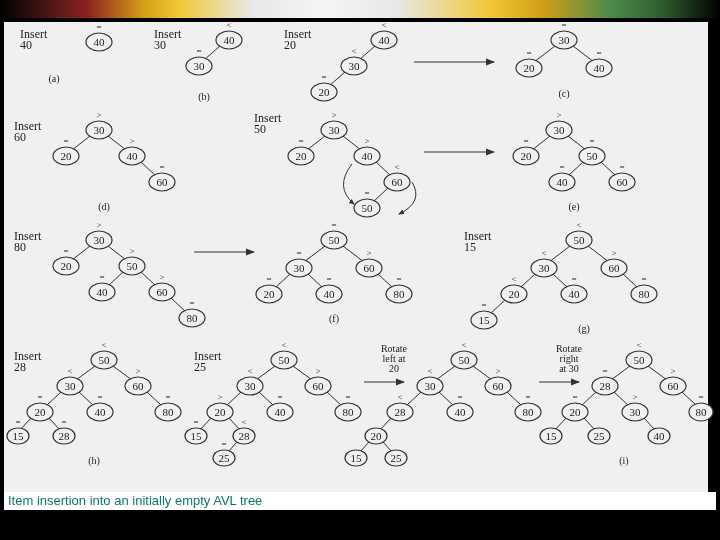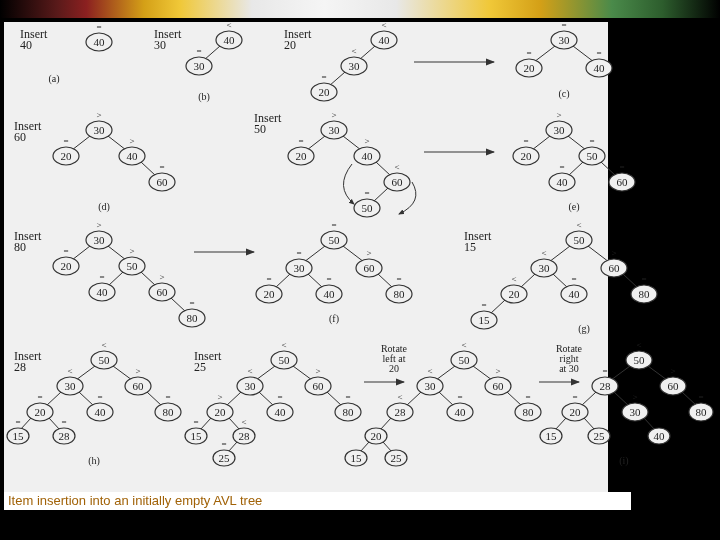--- a/index.html
+++ b/index.html
@@ -1,19 +1,19 @@
 <!DOCTYPE html>
 <html><head>
 <meta charset="utf-8">
 <style>
 *{margin:0;padding:0;box-sizing:border-box}
 body{width:720px;height:540px;background:#000;font-family:Arial,sans-serif;overflow:hidden;position:relative}
 .banner{position:absolute;top:0;left:0;width:720px;height:18px;background:linear-gradient(90deg,#000 0%,#5a1a1a 8%,#8b2020 12%,#d4a017 20%,#f0c838 25%,#e8e8e8 35%,#f5f5f5 45%,#e8e8e8 55%,#f0c838 68%,#d4a017 75%,#4a8a4a 85%,#2d5d2d 92%,#000 100%)}
-.diagram{position:absolute;top:22px;left:4px;width:604px;height:472px;background:#f0f0f0}
-.caption{position:absolute;bottom:30px;left:4px;width:627px;height:18px;background:#fff;padding:1px 4px;font-size:13px;color:#a16207}
+.diagram{position:absolute;top:22px;left:4px;width:704px;height:472px;background:#f0f0f0}
+.caption{position:absolute;bottom:30px;left:4px;width:712px;height:18px;background:#fff;padding:1px 4px;font-size:13px;color:#0f766e}
 svg{position:absolute;top:0;left:0}
 .node{fill:#f0f0f0;stroke:#333;stroke-width:1.2}
 .nt{font:11px/1 serif;fill:#222;text-anchor:middle;dominant-baseline:central}
 .lbl{font:12px/1 serif;fill:#222}
 .lbls{font:10px/1 serif;fill:#222;text-anchor:middle}
 .bf{font:9px/1 serif;fill:#222;text-anchor:middle}
 .edge{stroke:#333;stroke-width:1;fill:none}
 .arr{stroke:#333;stroke-width:1.2;fill:none;marker-end:url(#ah)}
 .rot{stroke:#333;stroke-width:1;fill:none;marker-end:url(#ahs)}
 </style>

